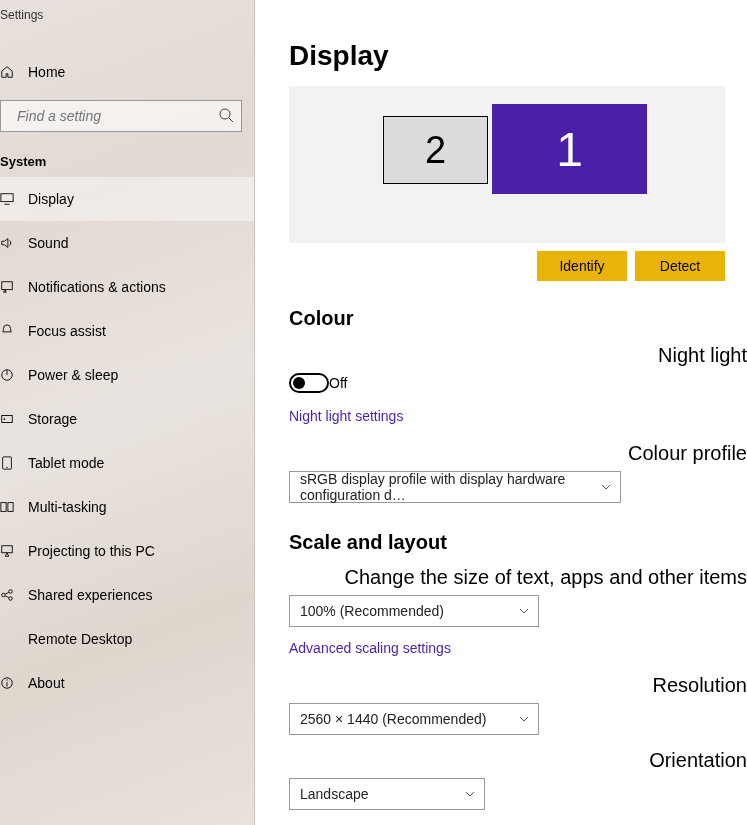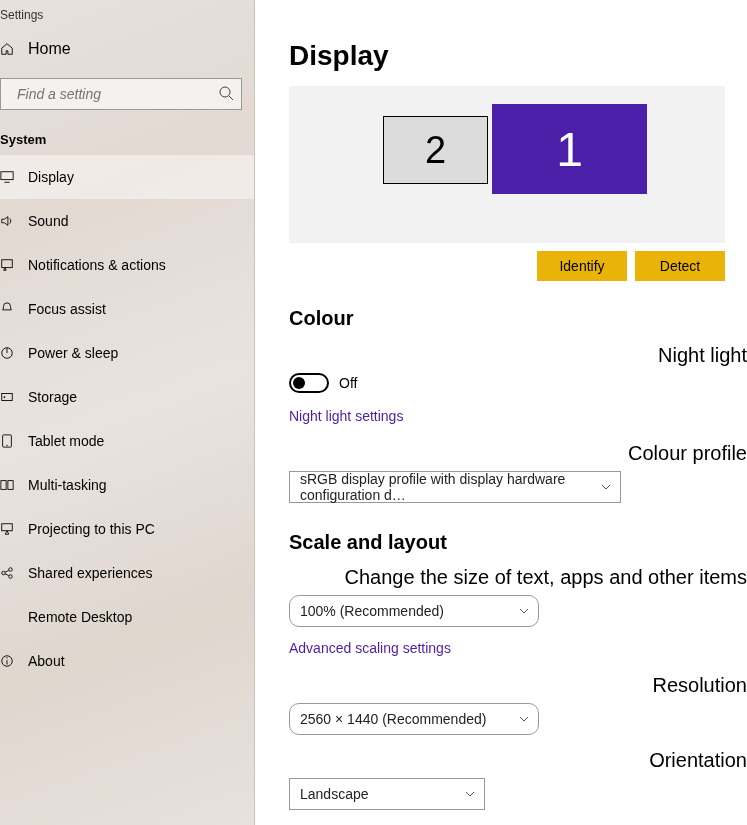--- a/index.html
+++ b/index.html
@@ -16,22 +16,23 @@
     position: relative;
   }
   .sidebar-header {
     font-size: 12px;
     padding: 4px 0 10px 0;
     color: #333;
   }
   .home-row {
     display: flex; align-items: center;
     padding: 8px 0 8px 0;
-    font-size: 16px;
-    cursor: pointer;
+    font-size: 14px;
+    cursor: pointer;
+    margin-top: 24px;
     text-align: right;
   }
   .home-row .icon { width: 14px; margin-right: 14px; }
   .search-wrap {
     margin: 12px 12px 12px 0;
     position: relative;
   }
   .search-input {
     width: 100%;
     height: 32px;
@@ -120,21 +121,21 @@
     font-weight: 600;
     margin-bottom: 12px;
   }
   .field-label {
     font-size: 20px;
     margin-bottom: 6px;
     margin-top: 14px;
     text-align: right;
   }
   .toggle-row {
-    display: flex; align-items: center; gap: 10px;
+    display: flex; align-items: center; 
     margin-bottom: 14px;
   }
   .toggle {
     width: 40px; height: 20px;
     border: 2px solid #000;
     border-radius: 10px;
     position: relative;
     cursor: pointer;
     background: #fff;
   }
@@ -163,21 +164,21 @@
     cursor: pointer;
     display: flex; align-items: center;
     position: relative;
     color: #222;
   }
   .select .chev {
     position: absolute; right: 8px; top: 50%;
     transform: translateY(-50%);
   }
   .select-wide { width: 332px; }
-  .select-med  { width: 250px; border-radius: 10px; }
+  .select-med  { width: 250px; }
   .select-sm   { width: 196px; }
 
   svg { display: block; }
 </style>
 </head>
 <body>
 
 <div class="sidebar">
   <div class="sidebar-header">Settings</div>
 

